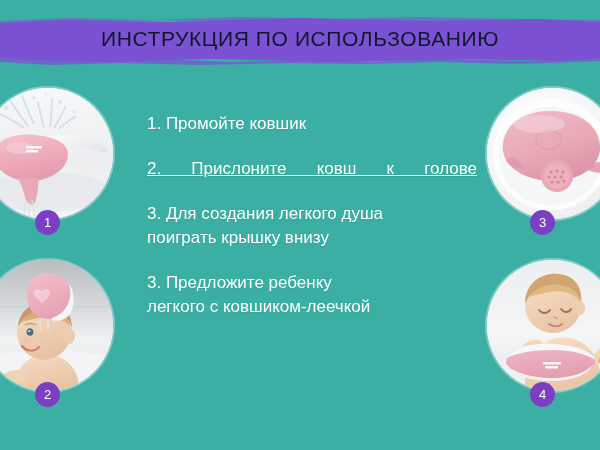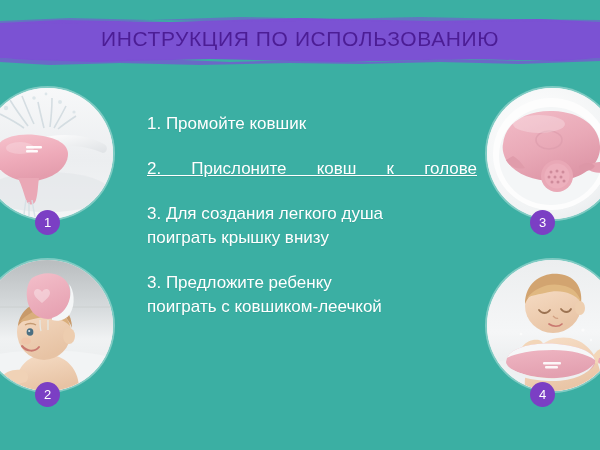--- a/index.html
+++ b/index.html
@@ -38,21 +38,21 @@
     width: 600px;
     height: 52px;
     display: block;
   }
   .banner-title {
     position: absolute;
     left: 0;
     top: 13px;
     width: 600px;
     text-align: center;
-    color: #4c1d95;
+    color: #0f172a;
     font-size: 21px;
     letter-spacing: 0.6px;
     font-weight: 400;
     line-height: 24px;
     white-space: nowrap;
   }
 
   
   .steps {
     position: absolute;
@@ -378,18 +378,18 @@
       <span class="l1">2.  Прислоните  ковш  к  голове</span>
     </div>
 
     <div class="step">
       <span class="l1">3. Для создания легкого душа</span>
       <span class="l2">поиграть крышку внизу</span>
     </div>
 
     <div class="step">
       <span class="l1">3.  Предложите ребенку</span>
-      <span class="l2">поиграть с ковшиком-леечкой</span>
+      <span class="l2">легкого с ковшиком-леечкой</span>
     </div>
 
   </div>
 
 </div>
 
 </body></html>

